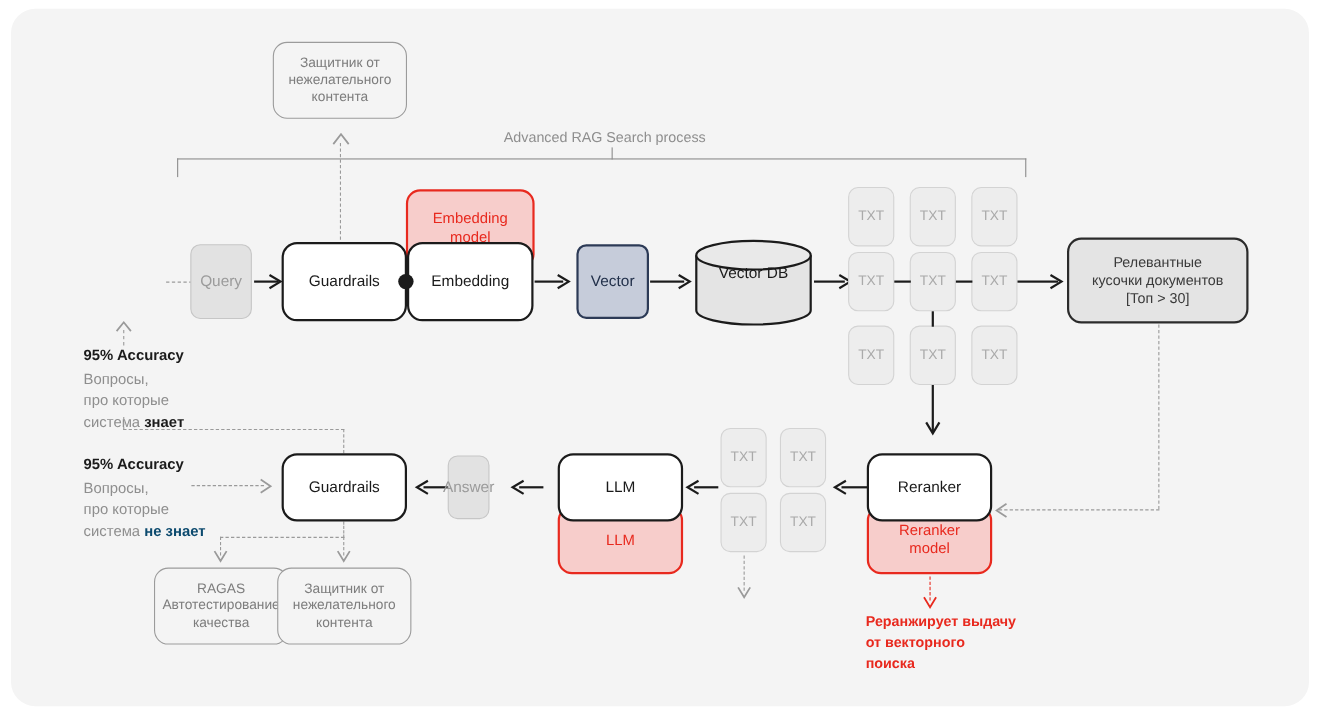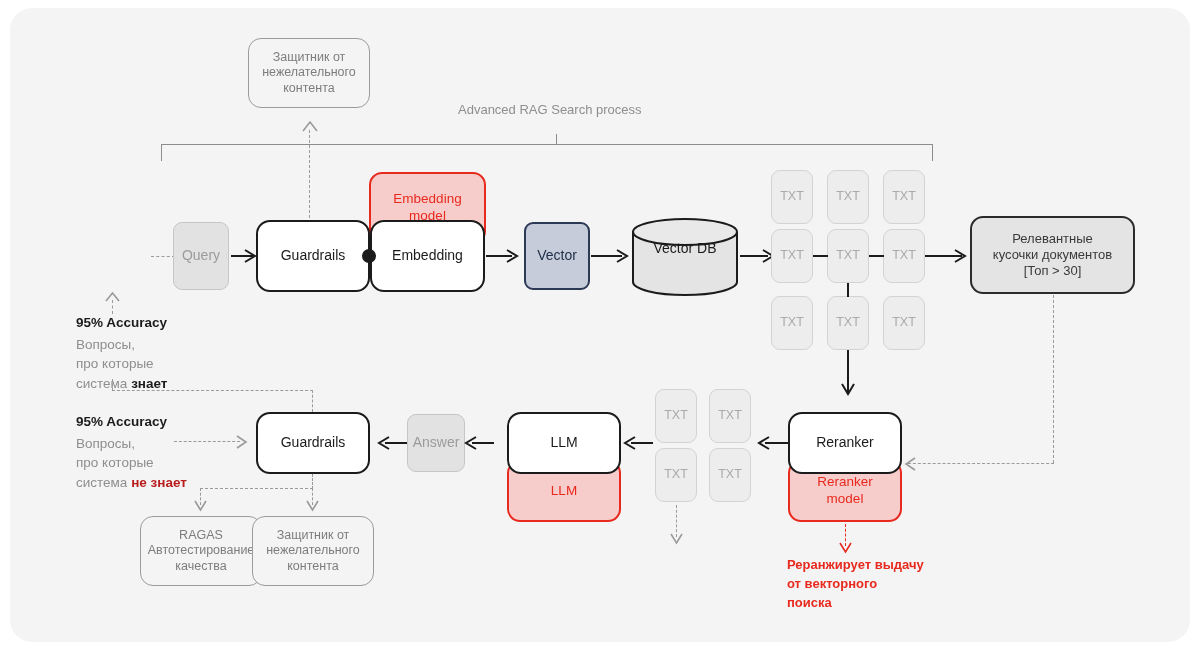--- a/index.html
+++ b/index.html
@@ -68,21 +68,21 @@
   .dash-h{border-top:1.6px dashed #9a9a9a;height:0;}
   .dash-v{border-left:1.6px dashed #9a9a9a;width:0;}
   .dash-v-red{border-left:1.6px dashed #e8291e;width:0;}
   .dot{background:#1b1b1b;border-radius:50%;z-index:8;}
 
   
   .caption{color:#8e8e8e;font-size:13px;line-height:1.45;}
   .annot{font-size:13.5px;line-height:1.45;color:#8e8e8e;}
   .annot .hd{color:#1b1b1b;font-weight:bold;display:block;margin-bottom:2px;}
   .annot .know{color:#1b1b1b;font-weight:bold;}
-  .annot .noknow{color:#b91c1c;font-weight:bold;}
+  .annot .noknow{color:#0c4a6e;font-weight:bold;}
   .red-caption{color:#e8291e;font-size:13px;line-height:1.45;font-weight:bold;}
   .proc-title{color:#8e8e8e;font-size:13px;}
   svg{display:block;overflow:visible;}
 </style>
 </head>
 <body>
 
 <div id="canvas">
 
   <div class="abs node node-outline" style="left:238px;top:30px;width:122px;height:70px;flex-direction:column;">
@@ -91,21 +91,21 @@
     <span>контента</span>
   </div>
 
   <div class="abs dash-v" style="left:299px;top:122px;height:88px;"></div>
   <div class="abs" style="left:292px;top:112px;">
     <svg width="16" height="12" viewBox="0 0 16 12">
         <path d="M1 11 L8 2 L15 11" fill="none" stroke="#9a9a9a" stroke-width="1.6"></path>
       </svg>
   </div>
 
-  <div class="abs proc-title" style="left:448px;top:94px;white-space:nowrap;">Advanced RAG Search process</div>
+  <div class="abs proc-title" style="left:448px;top:109px;white-space:nowrap;">Advanced RAG Search process</div>
   <div class="abs line-thin-h" style="left:151px;top:136px;width:772px;"></div>
   <div class="abs line-thin-v" style="left:151px;top:136px;height:17px;"></div>
   <div class="abs line-thin-v" style="left:921.6px;top:136px;height:17px;"></div>
   <div class="abs line-thin-v" style="left:546px;top:126px;height:11px;"></div>
 
 
   <div class="abs dash-h" style="left:141px;top:248px;width:24px;"></div>
   <div class="abs" style="left:163px;top:242px;">
     <svg width="12" height="14" viewBox="0 0 12 14">
         <path d="M1 1 L10 7 L1 13" fill="none" stroke="#9a9a9a" stroke-width="1.6"></path>
@@ -269,21 +269,21 @@
     <span>Guardrails</span>
   </div>
 
   <div class="abs line-h" style="left:375px;top:434px;width:24px;"></div>
   <div class="abs" style="left:367px;top:428px;">
     <svg width="13" height="14" viewBox="0 0 13 14">
         <path d="M12 1 L2 7 L12 13" fill="none" stroke="#1b1b1b" stroke-width="2"></path>
       </svg>
   </div>
 
-  <div class="abs node node-gray" style="left:397px;top:406px;width:58px;height:58px;">
+  <div class="abs node node-gray" style="left:397px;top:406px;width:38px;height:58px;">
     <span>Answer</span>
   </div>
 
   <div class="abs line-h" style="left:462px;top:434px;width:22px;"></div>
   <div class="abs" style="left:454px;top:428px;">
     <svg width="13" height="14" viewBox="0 0 13 14">
         <path d="M12 1 L2 7 L12 13" fill="none" stroke="#1b1b1b" stroke-width="2"></path>
       </svg>
   </div>
 

